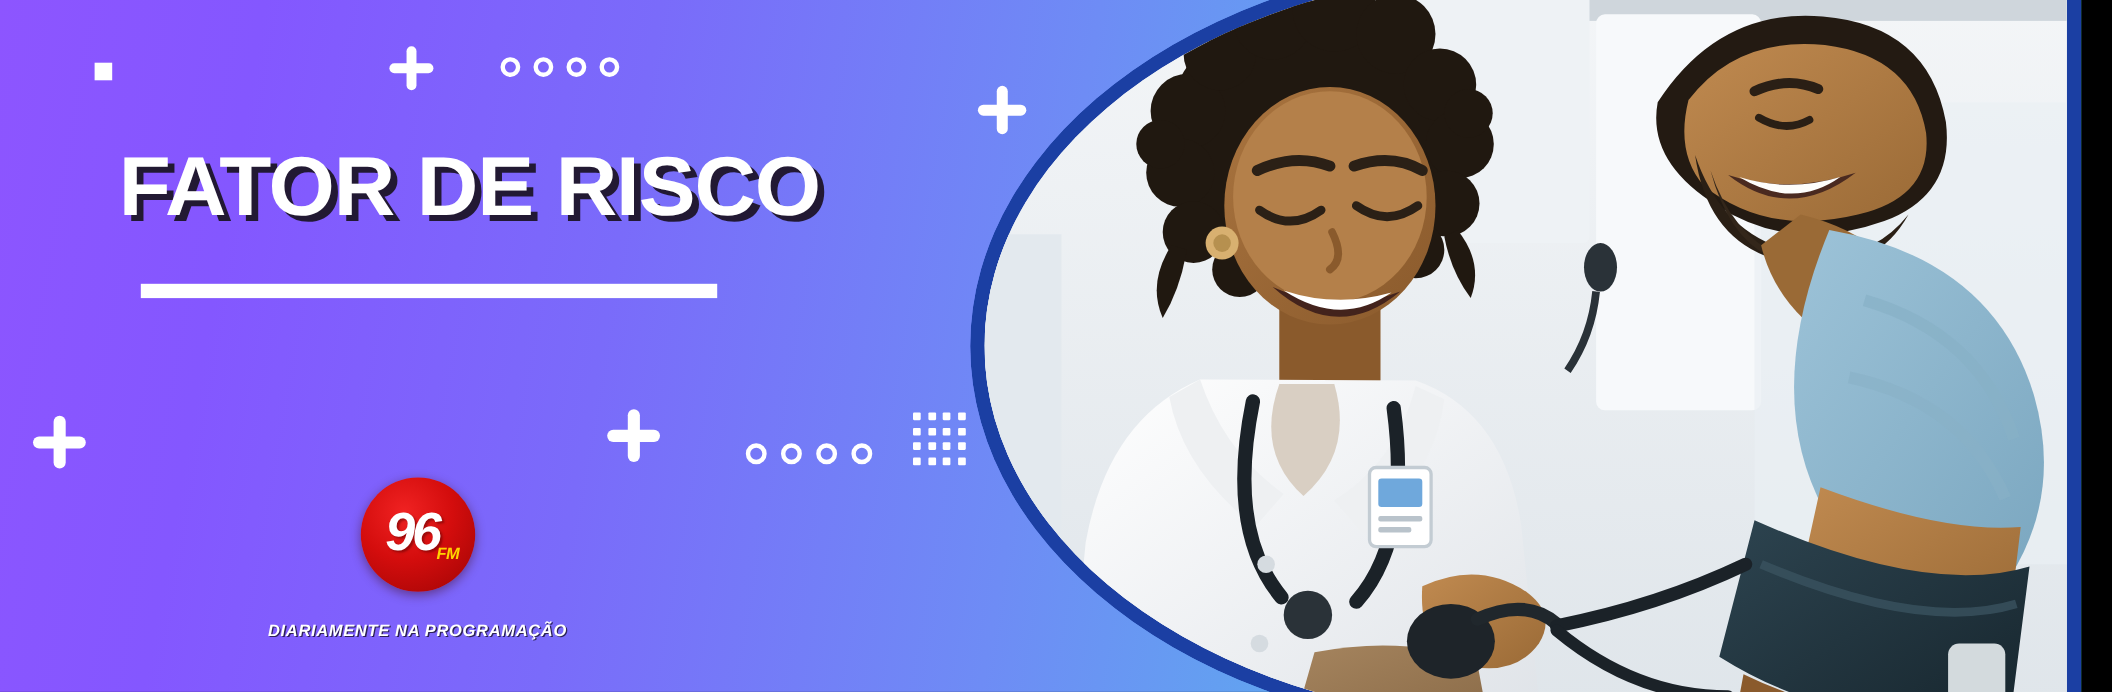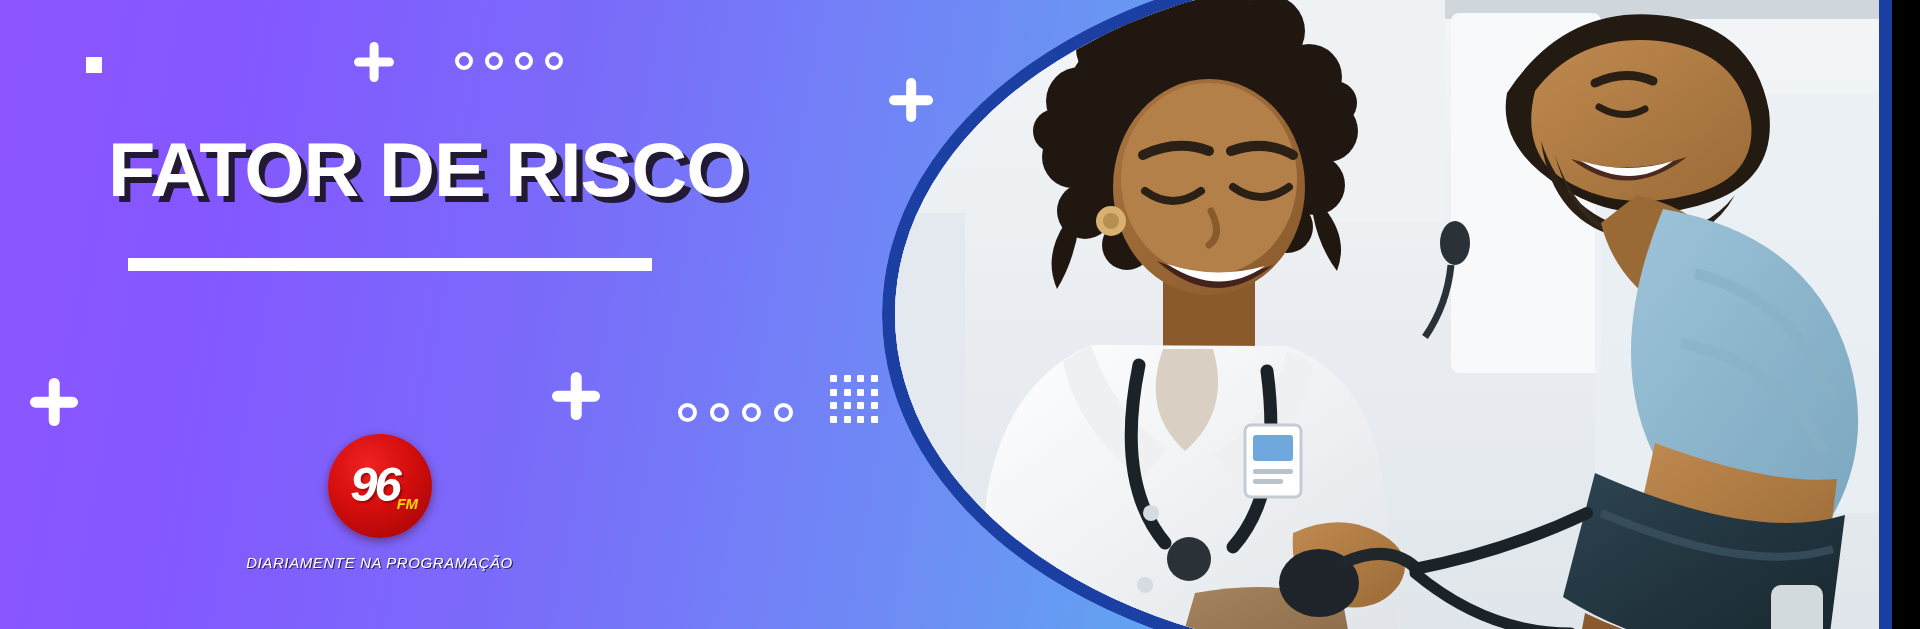--- a/index.html
+++ b/index.html
@@ -102,22 +102,22 @@
     line-height:1;
     position:relative; left:-5px; top:-2px;
     text-shadow:2px 2px 2px rgba(90,0,0,.5);
   }
   .logo-fm {
     position:absolute; right:14px; bottom:27px;
     font-size:15px; font-weight:bold; font-style:italic;
     color:#ffd400; letter-spacing:-0.5px; line-height:1;
   }
   .logo-caption {
-    margin-top:16px;
-    font-size:15px; font-style:italic; font-weight:normal;
+    margin-top:27px;
+    font-size:15px; font-style:italic; font-weight:bold;
     letter-spacing:0.6px;
     color:#ffffff;
     white-space:nowrap;
     text-shadow:1.2px 1.2px 0 rgba(25,18,45,0.8);
   }
 
   
   .photo-panel {
     position:absolute;
     right:0; top:-40px;

